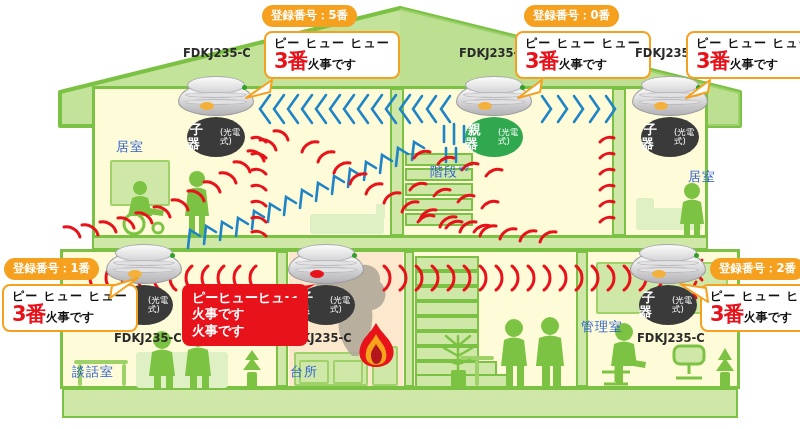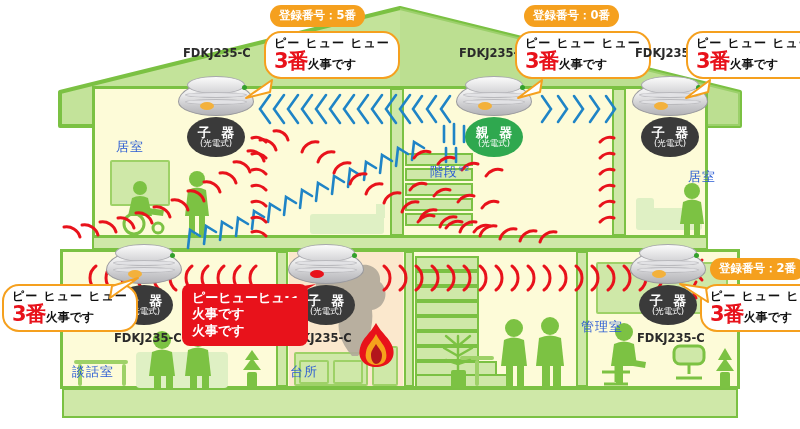--- a/index.html
+++ b/index.html
@@ -30,31 +30,31 @@
      background:linear-gradient(180deg,#ffffff 0%,#e9e9ea 38%,#c9c9cc 72%,#b4b4b8 100%);
      border:1px solid #9a9a9e;box-sizing:border-box;}
   .det .cap{position:absolute;left:9px;top:0px;width:58px;height:18px;border-radius:50%;
      background:linear-gradient(180deg,#fbfbfb,#d3d3d6);border:1px solid #a8a8ad;box-sizing:border-box;}
   .det .ring{position:absolute;left:7px;width:62px;height:6px;border-radius:50%;
      border:1px solid #b9b9bd;box-sizing:border-box;background:#e2e2e5;}
   .det .led{position:absolute;left:22px;top:26px;width:14px;height:8px;border-radius:50%;
      background:#f3b13c;}
   .det .dot{position:absolute;right:7px;top:9px;width:5px;height:5px;border-radius:50%;
      background:#33a02c;}
-  .badge-oval{width:58px;height:40px;border-radius:50%;display:flex;flex-direction:column;
-     align-items:center;justify-content:center;color:#fff;line-height:1.05;}
+  .badge-oval{width:58px;height:40px;border-radius:50%;display:flex;flex-direction:row;
+     align-items:center;justify-content:flex-start;color:#fff;line-height:1.05;}
   .badge-oval .t1{font-size:13px;font-weight:bold;letter-spacing:3px;text-indent:3px;}
   .badge-oval .t2{font-size:8.5px;}
   .badge-child{background:#3a3a3a;}
   .badge-master{background:#2fa84f;}
 
   
   .regbadge{background:#f5a01e;color:#fff;border-radius:12px;padding:3px 9px 4px;
      font-size:11.5px;font-weight:bold;white-space:nowrap;letter-spacing:0px;}
-  .bubble{background:#fff;border:2px solid #f5a01e;border-radius:17px;
+  .bubble{background:#fff;border:2px solid #f5a01e;border-radius:8px;
      padding:4px 8px 5px;white-space:nowrap;}
   .bubble .l1{font-size:12px;font-weight:bold;color:#111;letter-spacing:1px;line-height:1.1;}
   .bubble .l2{line-height:1.0;margin-top:1px;}
   .bubble .num{font-size:21px;font-weight:bold;color:#e8121b;letter-spacing:-1px;}
   .bubble .kaji{font-size:12px;font-weight:bold;color:#111;}
 
   .bubble-red{background:#e8121b;border-radius:8px;padding:6px 10px 7px;white-space:nowrap;}
   .bubble-red div{color:#fff;font-size:13px;font-weight:bold;line-height:1.25;letter-spacing:0px;}
   .regbadge-red{background:#e8121b;color:#fff;border-radius:4px;padding:4px 8px;
      font-size:12.5px;font-weight:bold;white-space:nowrap;}
@@ -439,21 +439,21 @@
       <div class="cap"></div>
     <div class="ring" style="top:16px;"></div>
       <div class="ring" style="top:23px;"></div>
     <div class="led"></div>
       <div class="dot"></div>
   </div>
   <div class="badge-oval badge-child" style="left:187px;top:117px;">
     <div class="t1">子 器</div>
     <div class="t2">(光電式)</div>
   </div>
-  <div class="regbadge" style="left:262px;top:5px;margin-left:8px;">登録番号：5番</div>
+  <div class="regbadge" style="left:262px;top:5px;">登録番号：5番</div>
   <div class="bubble" style="left:264px;top:31px;">
     <div class="l1">ピー ヒュー ヒュー</div>
     <div class="l2">
       <span class="num">3番</span><span class="kaji">火事です</span>
     </div>
   </div>
   <svg style="left:244px;top:78px;width:30px;height:22px;" viewBox="0 0 30 22">
     <path d="M28,2 L2,20 L26,14 Z" fill="#fff" stroke="#f5a01e" stroke-width="2" stroke-linejoin="round"></path>
   </svg>
 
@@ -510,20 +510,21 @@
     <div class="ring" style="top:16px;"></div>
       <div class="ring" style="top:23px;"></div>
     <div class="led"></div>
       <div class="dot"></div>
   </div>
   <div class="badge-oval badge-child" style="left:115px;top:285px;">
     <div class="t1">子 器</div>
     <div class="t2">(光電式)</div>
   </div>
   <div class="model" style="left:114px;top:331px;">FDKJ235-C</div>
+  <div class="regbadge" style="left:4px;top:258px;">登録番号：1番</div>
   <div class="bubble" style="left:2px;top:284px;">
     <div class="l1">ピー ヒュー ヒュー</div>
     <div class="l2">
       <span class="num">3番</span><span class="kaji">火事です</span>
     </div>
   </div>
   <svg style="left:106px;top:276px;width:34px;height:26px;" viewBox="0 0 34 26">
     <path d="M32,2 L4,22 L6,10 Z" fill="#fff" stroke="#f5a01e" stroke-width="2" stroke-linejoin="round"></path>
   </svg>
 

